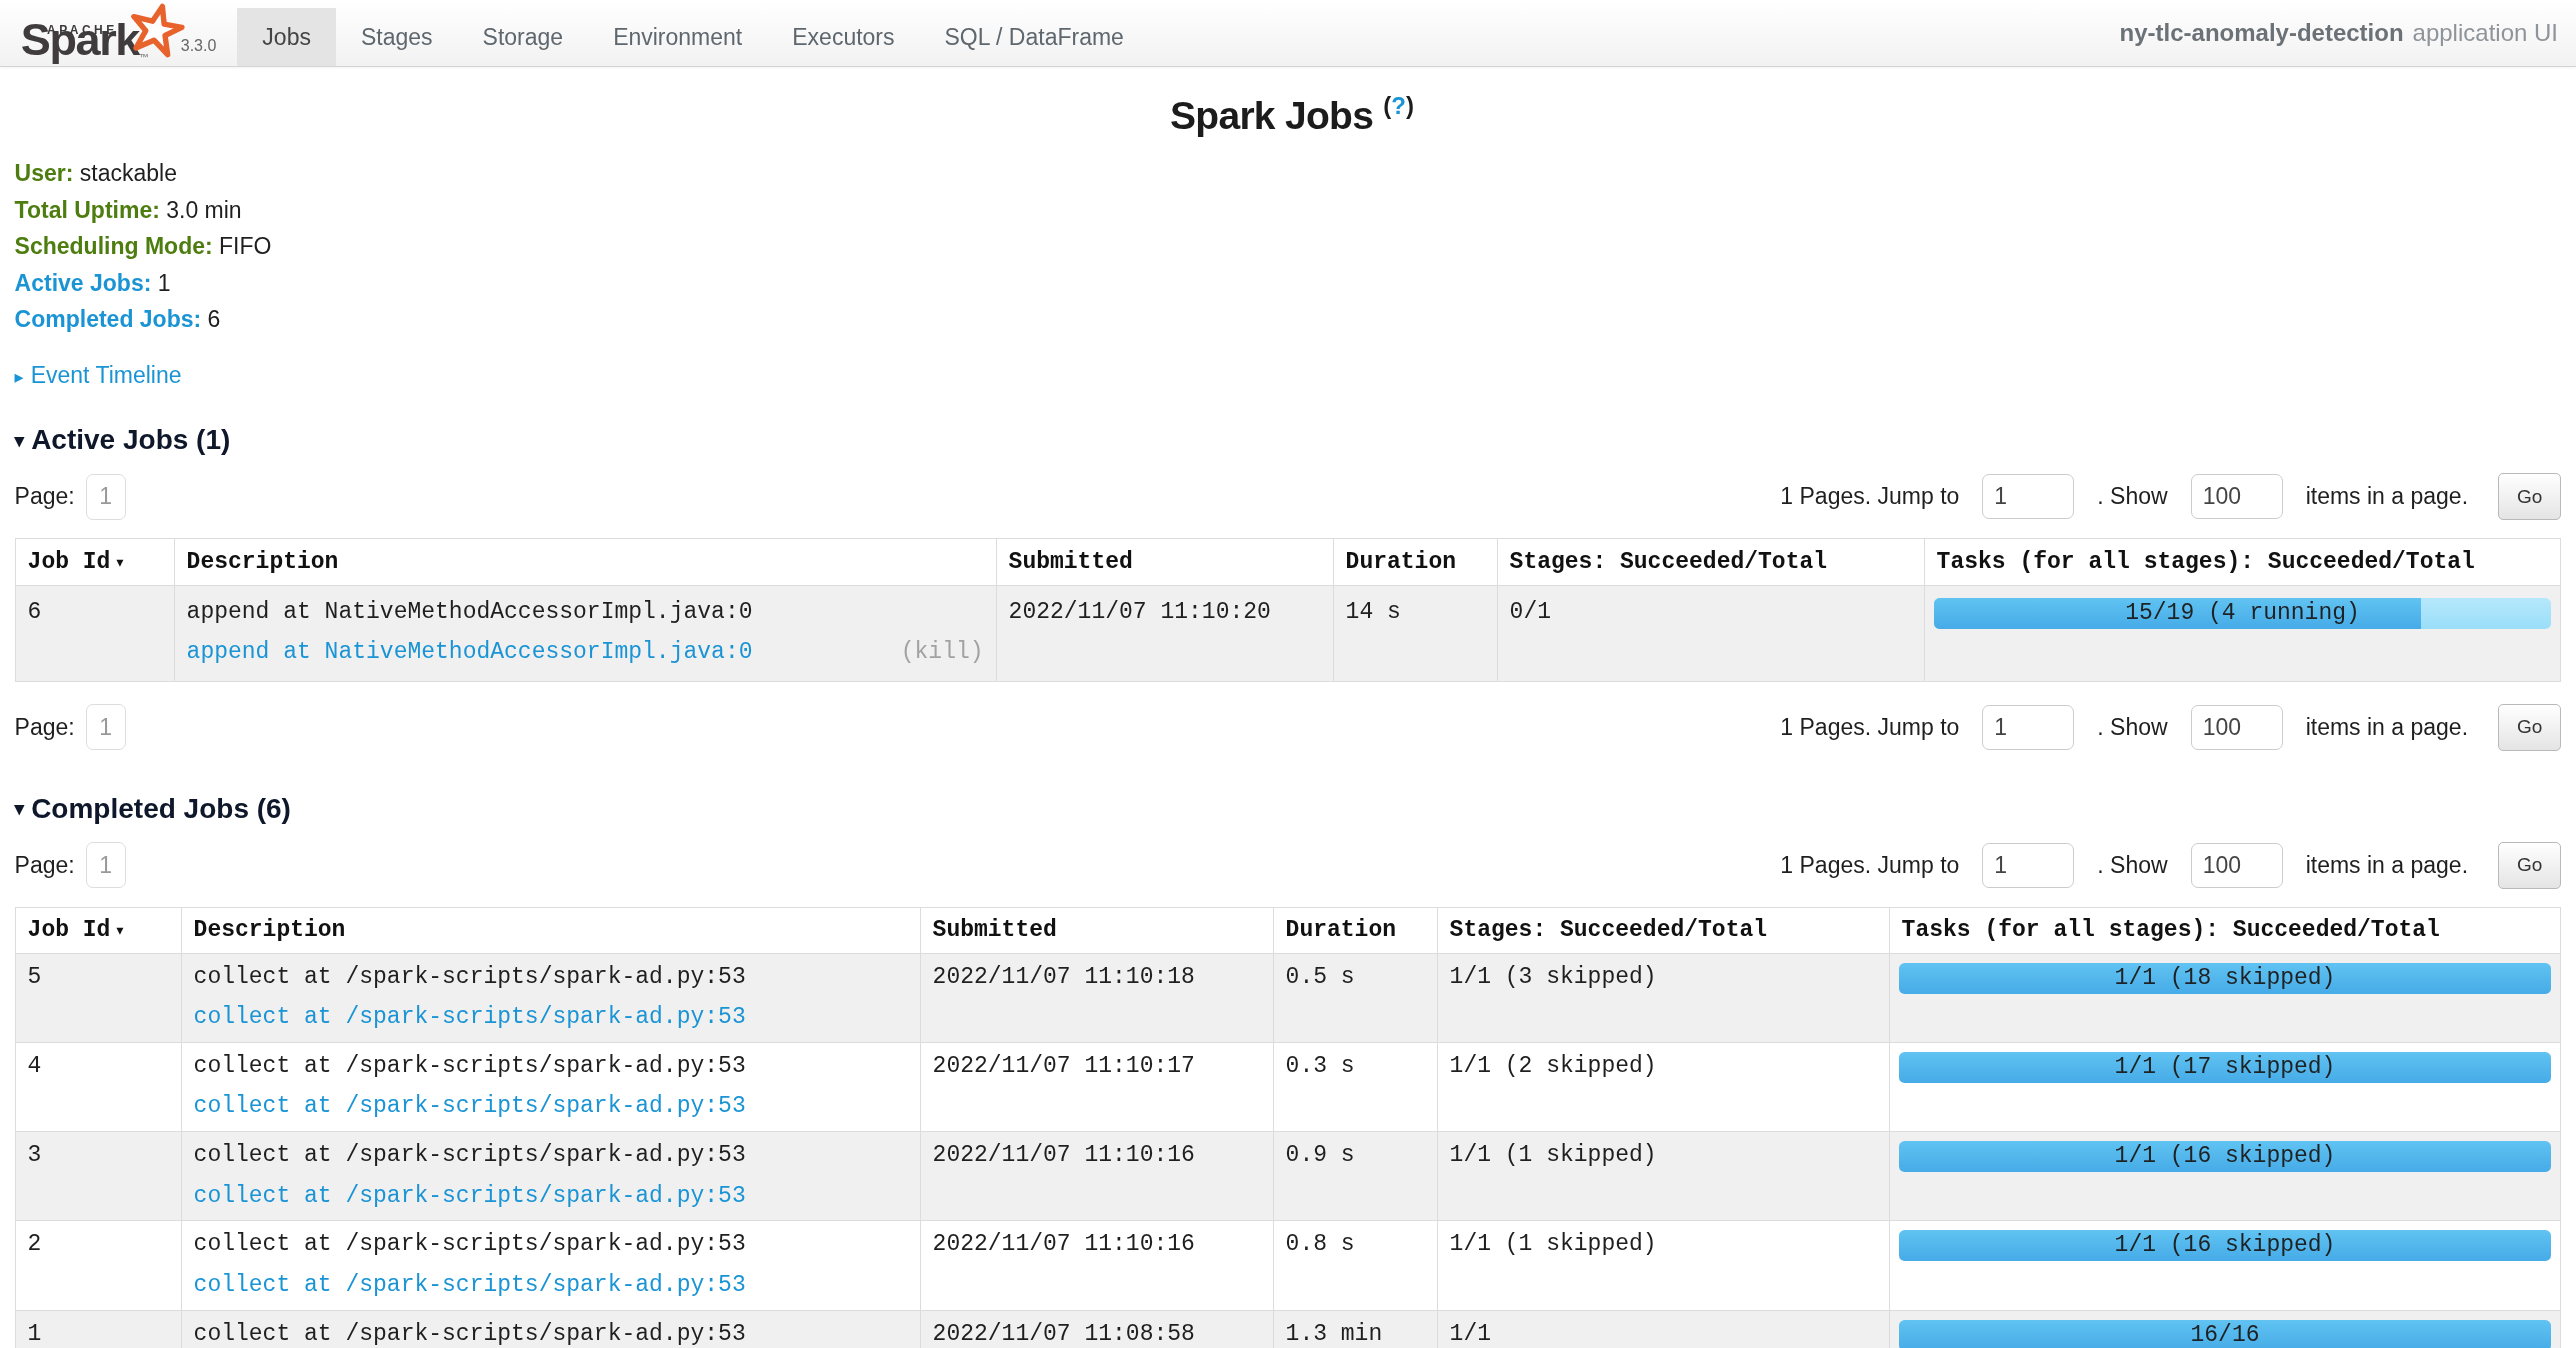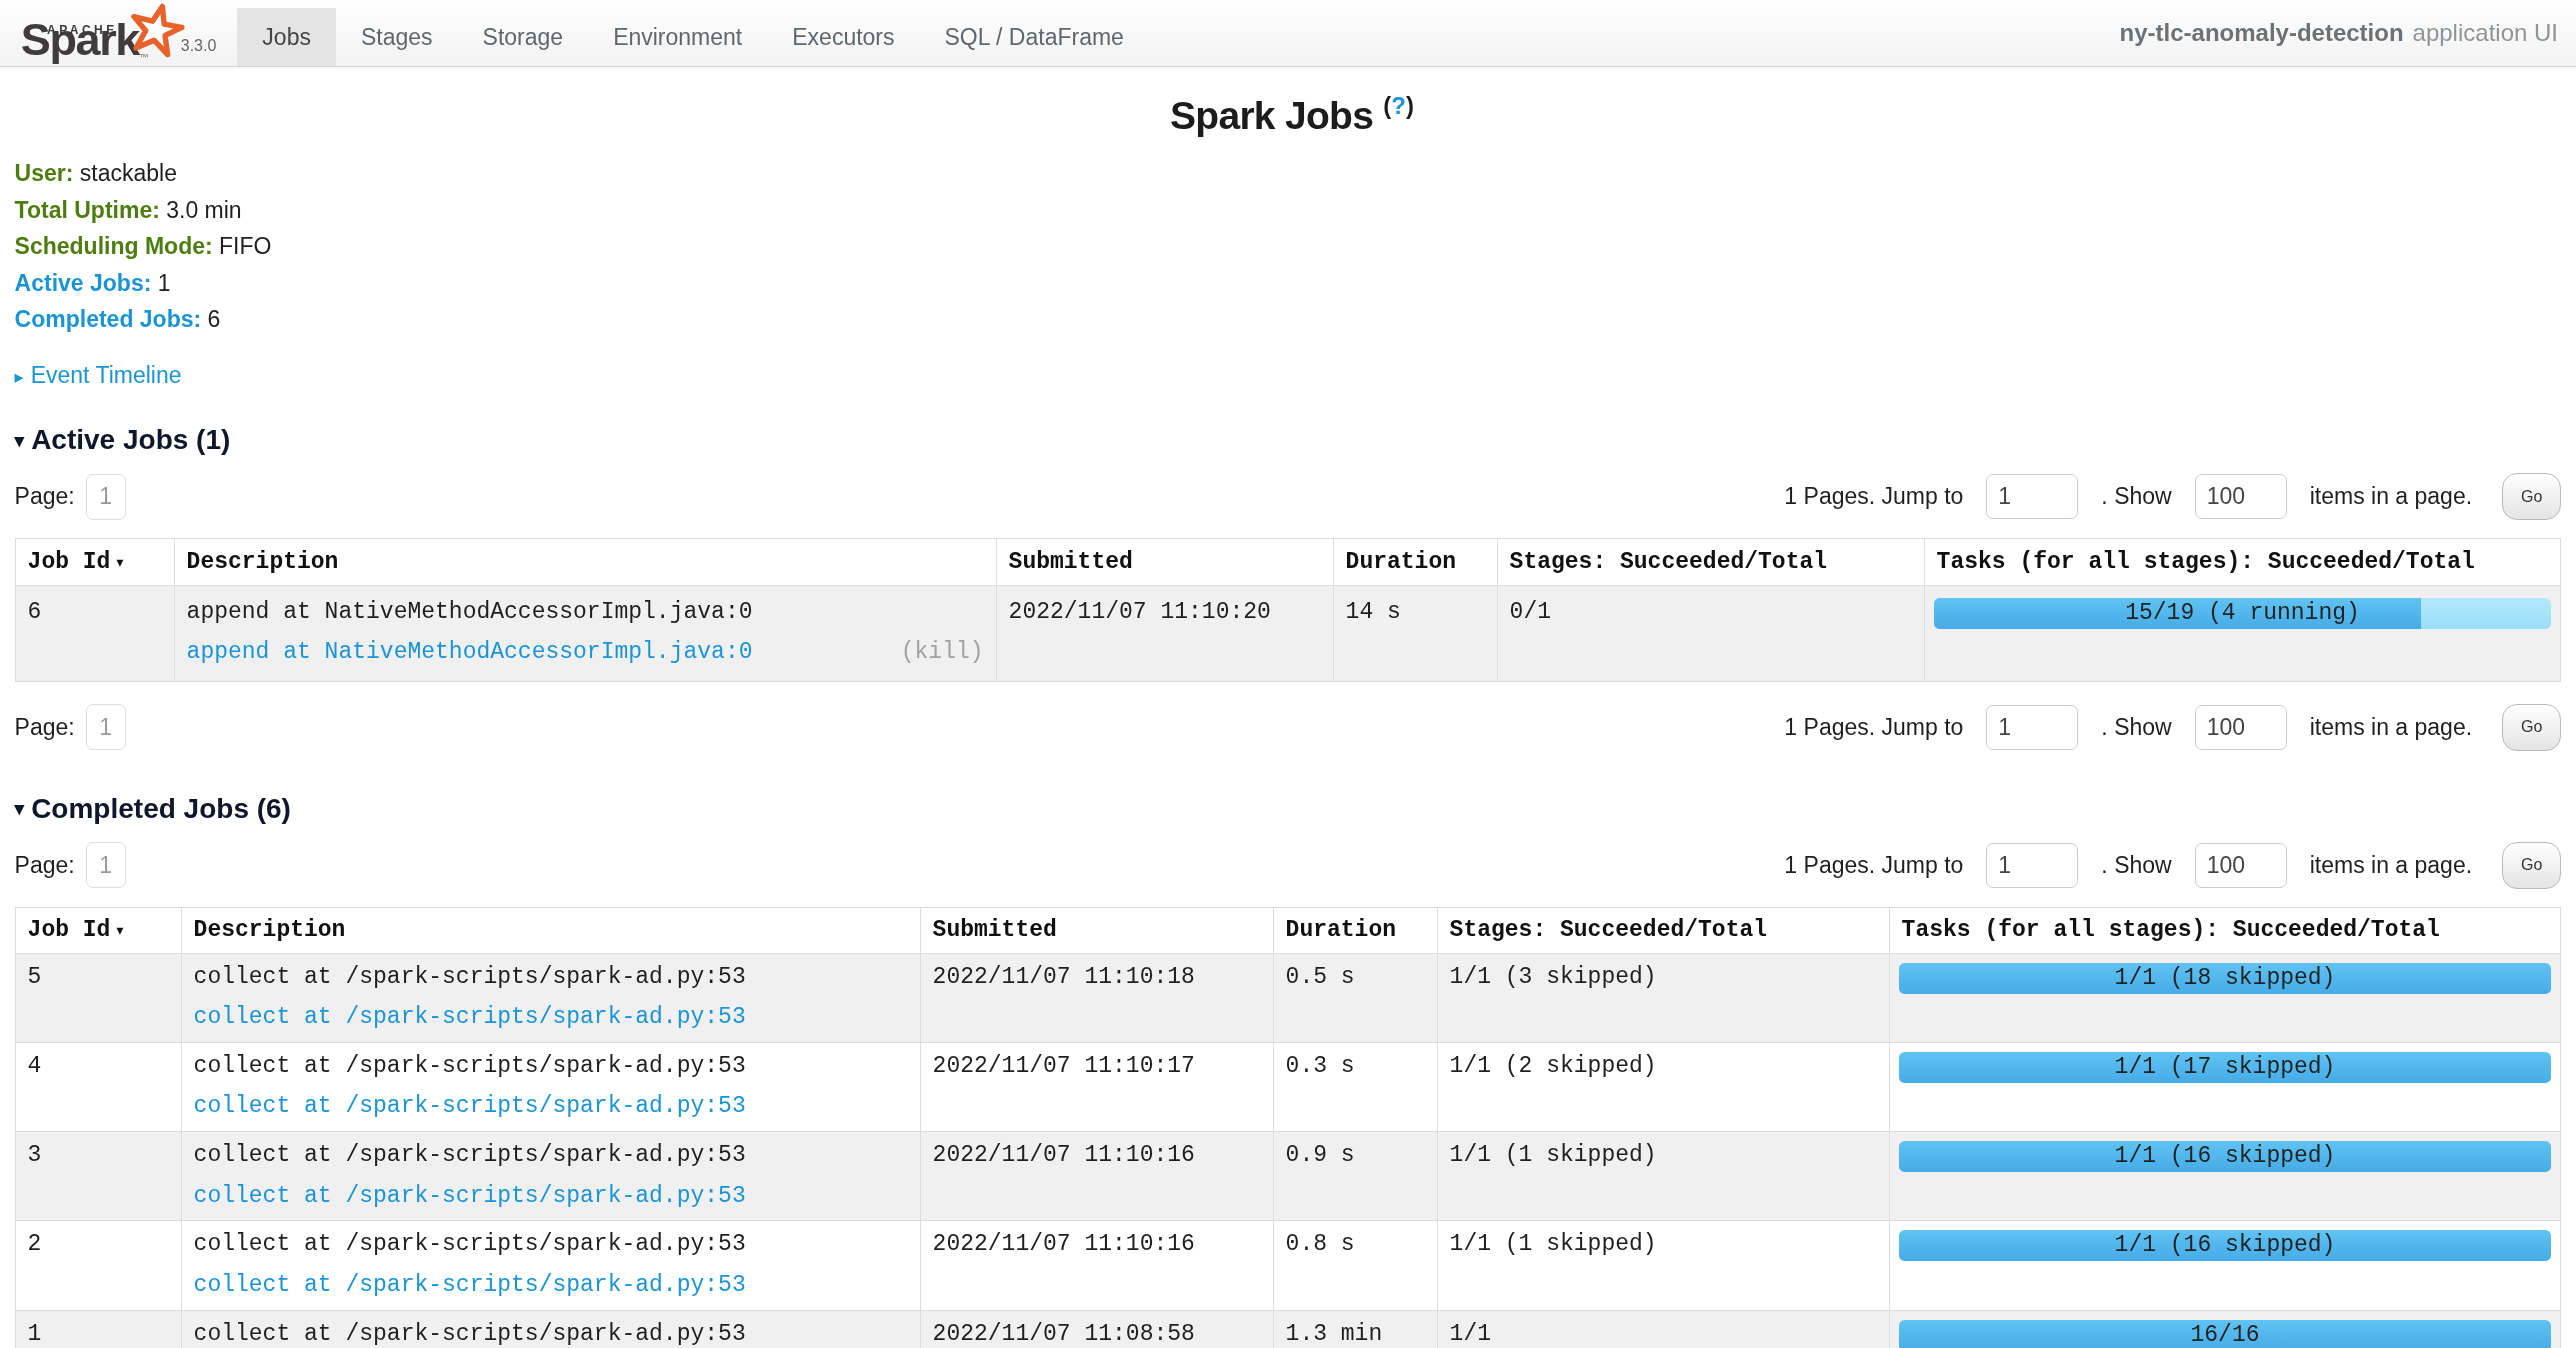--- a/index.html
+++ b/index.html
@@ -55,23 +55,23 @@
     width: 40px; height: 46px; border: 0.7px solid #ddd; border-radius: 7px;
     color: #999; display: flex; align-items: center; justify-content: center;
     background: #fff; font-size: 23px;
   }
   .page-controls { margin-left: auto; display: flex; align-items: center; gap: 23px; justify-content: center; }
   .jump-input {
     width: 92px; height: 45px; font-size: 23px; font-family: inherit;
     border: 0.7px solid #ccc; border-radius: 7px; padding: 0 0 0 11px; color: #444;
   }
   .go-btn {
-    height: 47px; padding: 0 18px; margin-left: 7px; font-size: 16px; font-family: inherit;
+    height: 47px; padding: 0 18px; margin-left: 7px; font-size: 19px; font-family: inherit;
     color: #333; background: linear-gradient(#ffffff, #e4e4e4);
-    border: 0.7px solid #b9b9b9; border-radius: 15px; cursor: pointer;
+    border: 0.7px solid #b9b9b9; border-radius: 5px; cursor: pointer;
   }
 
   
   table { border-collapse: collapse; width: 100%; table-layout: fixed; font-size: 23px; font-family: Liberation Mono, monospace; }
   th, td { border: 0.7px solid #dcdcdc; text-align: left; vertical-align: top; padding: 9px 12px; }
   th { font-weight: bold; color: #111; padding: 9.7px 12px; }
   tr.stripe td { background: #f0f0f0; }
   td { color: #1f1f1f; line-height: 1.3; }
   .sort-arrow { font-size: 18px; margin-left: 4.2px; }
   .active-table td { padding-top: 12px; padding-bottom: 13.2px; }

